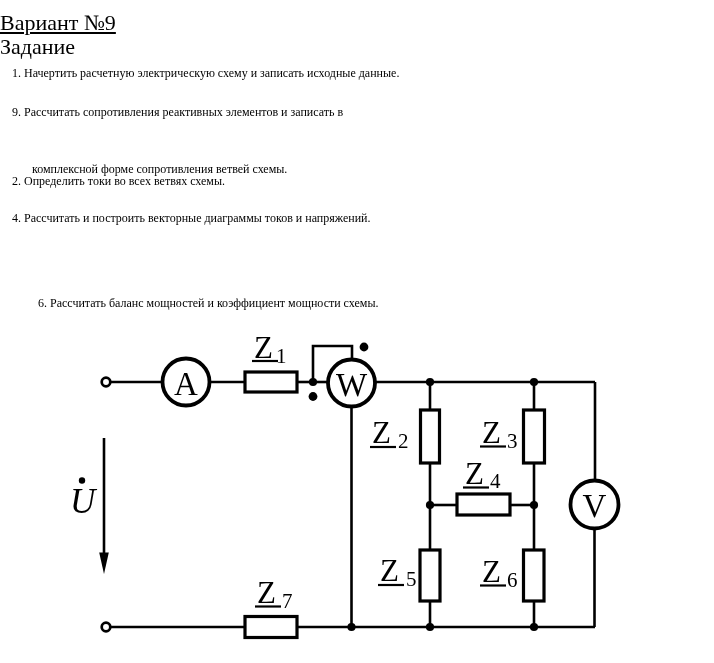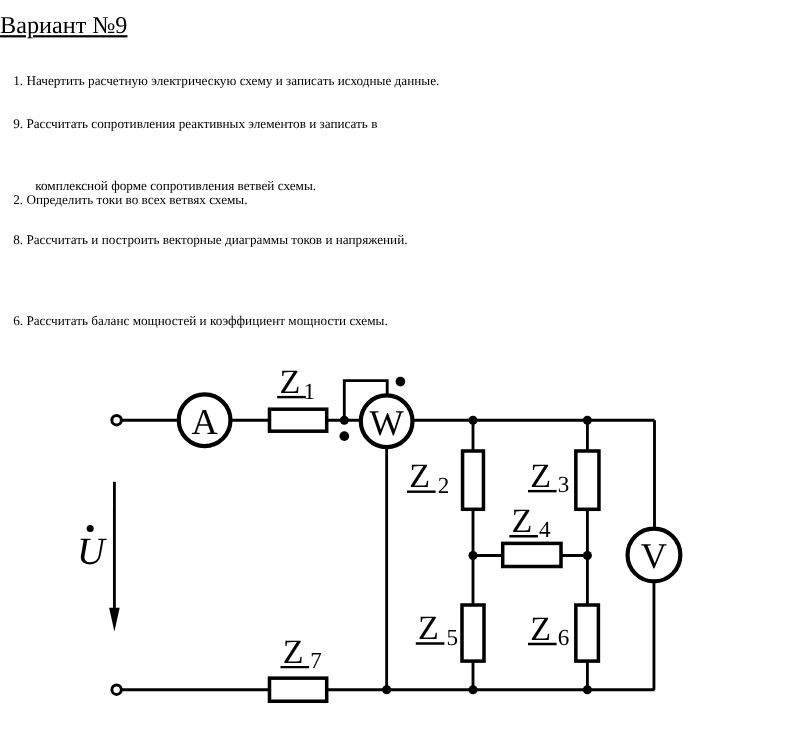--- a/index.html
+++ b/index.html
@@ -30,21 +30,21 @@
     font-size: 12px;
     line-height: 26px;
     white-space: nowrap;
   }
   .task-line.l1 { top: 60px; }
   .task-line.l2 { top: 99px; }
   .task-line.l3 { top: 130px; left: 32px; margin-top: 26px; }
   .task-line.l4 { top: 168px; }
   .task-line.l5 { top: 205px; }
   .task-line.l6 { top: 242px; }
-  .task-line.l7 { top: 278px; }
+  .task-line.l7 { top: 290px; margin-left: 26px; }
   svg.circuit { position: absolute; left: 0; top: 0; }
   svg.circuit .wire   { stroke: #000; stroke-width: 2.6; fill: none; }
   svg.circuit .box    { stroke: #000; stroke-width: 3.2; fill: #fff; }
   svg.circuit .meter  { stroke: #000; stroke-width: 3.8; fill: #fff; }
   svg.circuit .term   { stroke: #000; stroke-width: 2.7; fill: #fff; }
   svg.circuit .dot    { fill: #000; stroke: none; }
   svg.circuit .ul     { stroke: #000; stroke-width: 2.2; }
   svg.circuit text    { fill: #000; font-family: "Liberation Serif", serif; }
   svg.circuit .mtext  { font-size: 33px; text-anchor: middle; }
   svg.circuit .zl     { font-size: 31px; }
@@ -52,26 +52,27 @@
   svg.circuit .src    { font-size: 35px; font-style: italic; }
 </style>
 </head>
 <body>
 
 <div class="page">
 
   <div class="title-row t1">
     <span class="u">Вариант №9</span>
   </div>
+  <div class="title-row t2">Задание</div>
 
   <div class="task-line l1">1. Начертить расчетную электрическую схему и записать исходные данные.</div>
   <div class="task-line l2">9. Рассчитать сопротивления реактивных элементов и записать в</div>
   <div class="task-line l3">комплексной форме сопротивления ветвей схемы.</div>
   <div class="task-line l4">2. Определить токи во всех ветвях схемы.</div>
-  <div class="task-line l5">8. Рассчитать и построить векторные диаграммы токов и напряжений.</div>
+  <div class="task-line l5">4. Рассчитать и построить векторные диаграммы токов и напряжений.</div>
   <div class="task-line l7">6. Рассчитать баланс мощностей и коэффициент мощности схемы.</div>
 
   <svg class="circuit" width="714" height="663" viewBox="0 0 714 663">
 
     <g>
       <path class="wire" d="M110.5,382 H162.5"></path>
       <path class="wire" d="M209.5,382 H245"></path>
       <path class="wire" d="M297,382 H328"></path>
       <path class="wire" d="M375,382 H595"></path>
       <path class="wire" d="M595,382 V480.5"></path>

